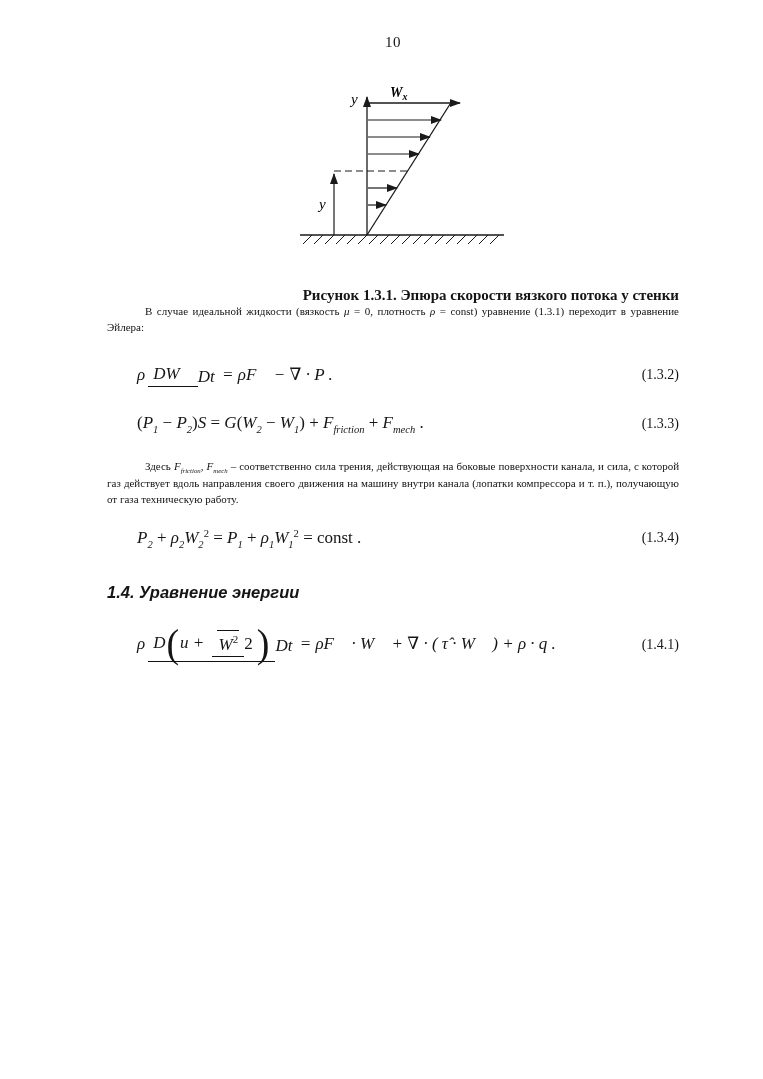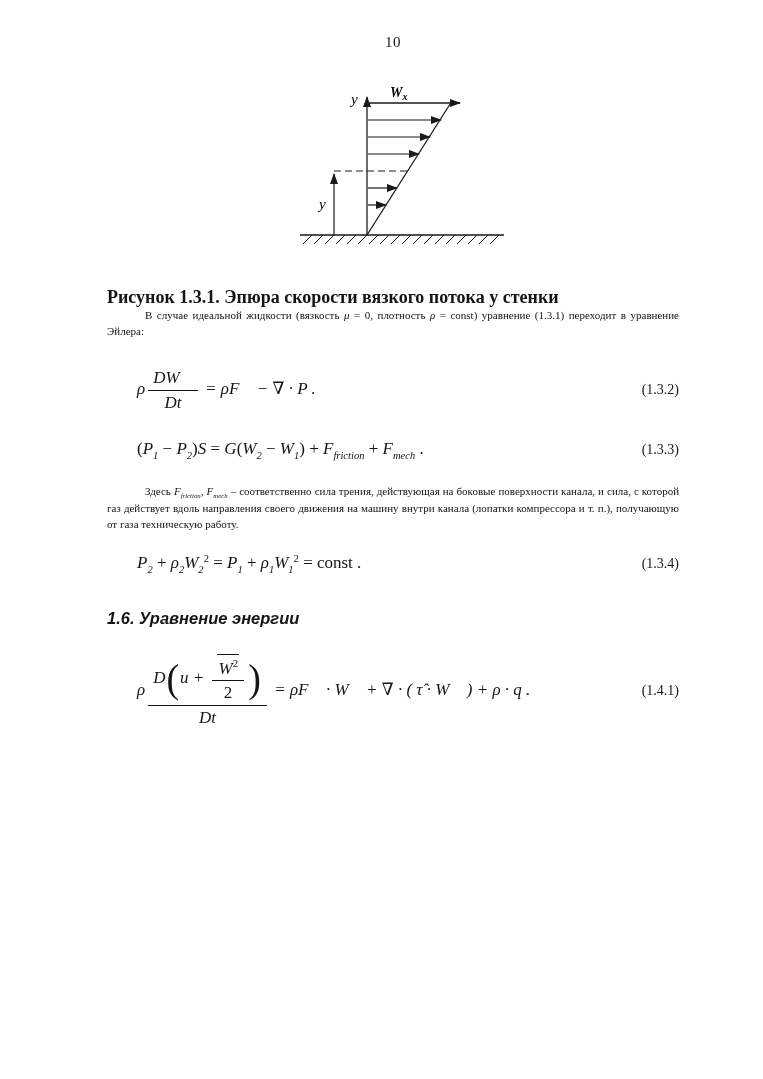--- a/index.html
+++ b/index.html
@@ -9,40 +9,40 @@
     overflow:hidden;
   }
   .page { padding:34px 84px 0 107px; }
   .page-number { text-align:center; font-size:15px; letter-spacing:0.5px; }
 
   .figure-wrap { text-align:center; margin-top:36px; }
   .figure-wrap svg { display:inline-block; margin-left:18px; }
   .fig-label { font-style:italic; font-size:15px; font-family:"Liberation Serif",serif; }
   .fig-label-bold { font-style:italic; font-weight:bold; font-size:14px; }
 
-  .caption { text-align:left; font-weight:bold; font-size:18px; margin-top:28px; }
+  .caption { text-align:right; font-weight:bold; font-size:15px; margin-top:28px; }
 
   p.body-text {
     font-size:11px; line-height:1.44; text-align:justify; text-indent:38px;
     margin:0; color:#121212;
   }
   .mt-p { margin-top:16px; }
 
   .tok-n { }
   .tok-i { font-style:italic; }
   .tok-sub { font-style:italic; font-size:0.62em; vertical-align:-0.45em; }
   .tok-sup { font-size:0.62em; vertical-align:0.55em; }
 
   .eq-row { display:flex; align-items:center; margin:24px 0; }
   .eq-body { flex:1; padding-left:30px; font-size:17px; white-space:nowrap; }
   .eq-num { font-size:14px; }
 
   .it { font-style:italic; }
 
-  .frac { display:inline-flex; flex-direction:column; align-items:center; vertical-align:middle; margin:0 3px; }
+  .frac { display:inline-flex; flex-direction:row; align-items:center; vertical-align:middle; margin:0 3px; }
   .frac > .num { border-bottom:1.4px solid #111; padding:0 5px 2px; text-align:center; }
   .frac > .den { padding-top:2px; }
 
   .nrow { display:inline-flex; align-items:center; }
   .bigp { font-style:normal; font-size:38px; line-height:0.8; display:inline-block; transform:scaleY(1.05); margin:0 1px; font-weight:400; }
 
   .ovl { border-top:1.2px solid #111; padding:2px 1px 0 2px; display:inline-block; }
   .ovl sup { font-size:11px; font-style:normal; }
 
   .sec-heading {
@@ -113,21 +113,21 @@
   </div>
 
   <p class="body-text"><span class="tok-n">Здесь </span><span class="tok-i">F</span><span class="tok-sub">friction</span><span class="tok-n">, </span><span class="tok-i">F</span><span class="tok-sub">mech</span><span class="tok-n"> – соответственно сила трения, действующая на боковые поверхности канала, и сила, с которой газ действует вдоль направления своего движения на машину внутри канала (лопатки компрессора и т. п.), получающую от газа техническую работу.</span></p>
 
 
   <div class="eq-row" style="margin-top:20px; margin-bottom:10px;">
     <span class="eq-body"><span class="tok-i">P</span><span class="tok-sub">2</span><span class="tok-n"> + </span><span class="tok-i">ρ</span><span class="tok-sub">2</span><span class="tok-i">W</span><span class="tok-sub">2</span><span class="tok-sup">2</span><span class="tok-n"> = </span><span class="tok-i">P</span><span class="tok-sub">1</span><span class="tok-n"> + </span><span class="tok-i">ρ</span><span class="tok-sub">1</span><span class="tok-i">W</span><span class="tok-sub">1</span><span class="tok-sup">2</span><span class="tok-n"> = const .</span></span>
     <span class="eq-num">(1.3.4)</span>
   </div>
 
-  <h2 class="sec-heading">1.6. Уравнение энергии</h2>
+  <h2 class="sec-heading">1.4. Уравнение энергии</h2>
 
 
   <div class="eq-row" style="margin-top:26px;">
     <span class="eq-body">
       <span class="it">ρ</span><span class="frac">
           <span class="num"><span class="nrow"><span class="it">D</span><span class="bigp">(</span><span class="it">u +</span>&nbsp;<span class="frac">
                 <span class="num"><span class="ovl"><span class="it">W</span><sup>2</sup></span></span>
                 <span class="den">2</span>
               </span><span class="bigp">)</span></span></span>
           <span class="den it">Dt</span>

